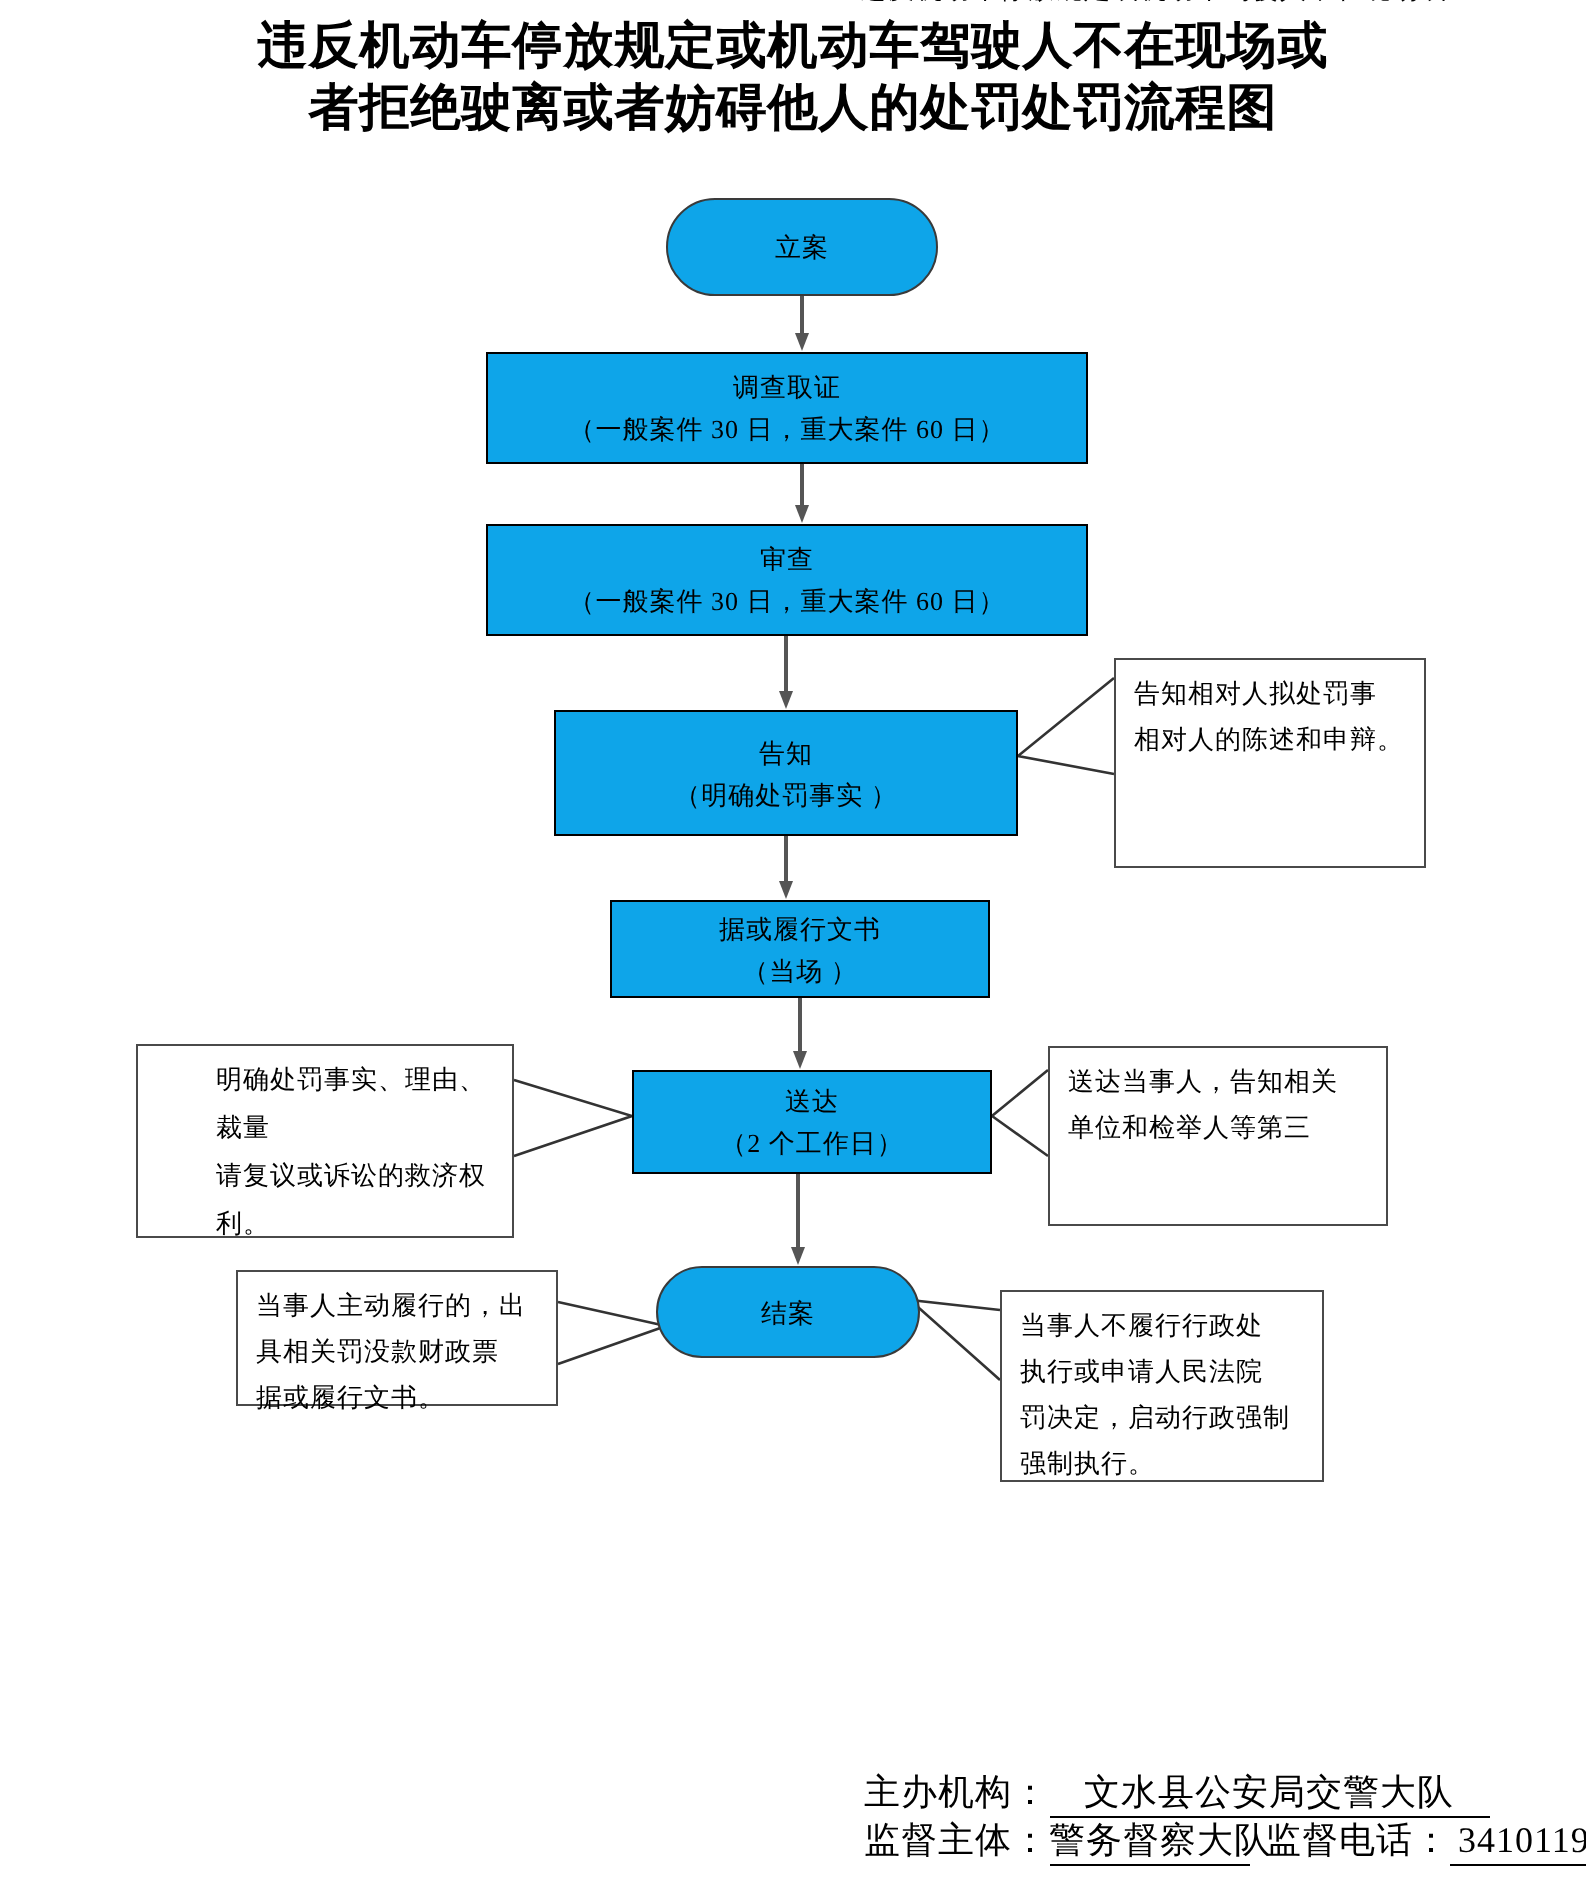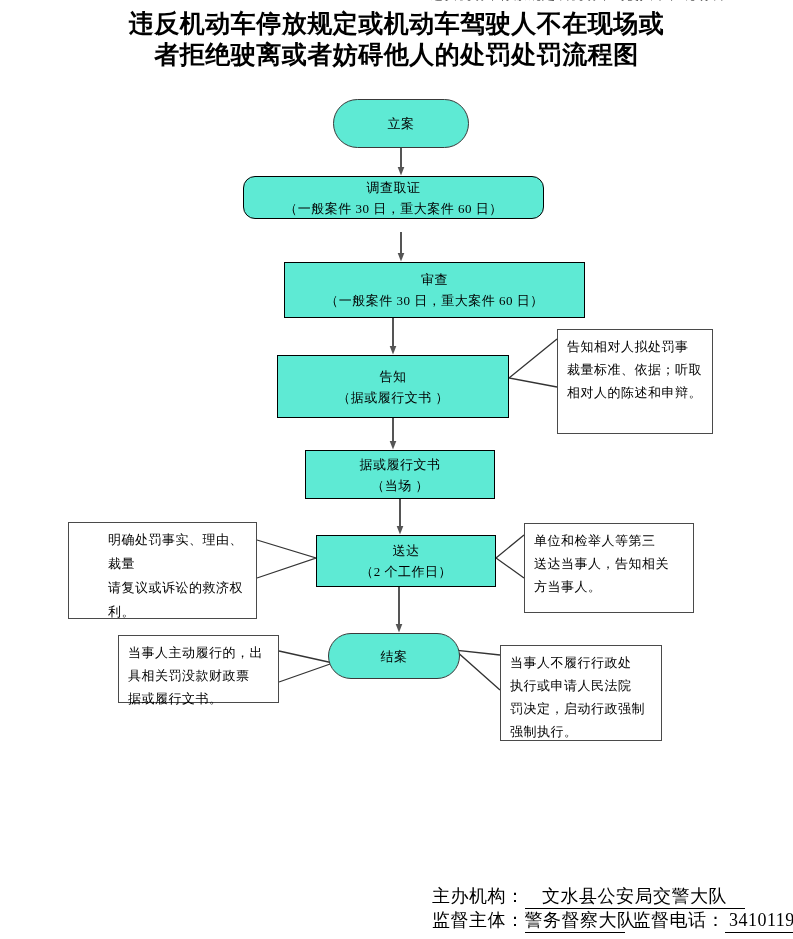--- a/index.html
+++ b/index.html
@@ -56,21 +56,21 @@
     top: 0;
     width: 793px;
     height: 939px;
     pointer-events: none;
   }
 
   
   .node {
     position: absolute;
     box-sizing: border-box;
-    background: #5eead4;
+    background: #0ea5e9;
     display: flex;
     flex-direction: column;
     align-items: center;
     justify-content: center;
     text-align: center;
     font-size: 13px;
     line-height: 21px;
     letter-spacing: 0.5px;
   }
   .node .line { display: block; white-space: nowrap; }
@@ -88,22 +88,22 @@
     background: #ffffff;
     border: 1.4px solid #4a4a4a;
     font-size: 13px;
     line-height: 23px;
     letter-spacing: 0.5px;
     padding: 5px 8px 5px 9px;
     text-align: left;
   }
   .note .line { display: block; }
   #node-li-an     { left: 333px; top: 99px;  width: 136px; height: 49px; }
-  #node-diaocha   { left: 243px; top: 176px; width: 301px; height: 43px; border-radius: 12px; }
-  #node-shencha   { left: 243px; top: 262px; width: 301px; height: 56px; margin-left: 41px; }
+  #node-diaocha   { left: 243px; top: 176px; width: 301px; height: 56px; }
+  #node-shencha   { left: 243px; top: 262px; width: 301px; height: 56px; }
   #node-gaozhi    { left: 277px; top: 355px; width: 232px; height: 63px; }
   #node-juedin    { left: 305px; top: 450px; width: 190px; height: 49px; }
   #node-songda    { left: 316px; top: 535px; width: 180px; height: 52px; }
   #node-jiean     { left: 328px; top: 633px; width: 132px; height: 46px; }
 
   #note-gaozhi    { left: 557px; top: 329px; width: 156px; height: 105px; }
   #note-songda-l  { left: 68px;  top: 522px; width: 189px; height: 97px; padding-left: 39px; }
   #note-songda-r  { left: 524px; top: 523px; width: 170px; height: 90px; }
   #note-jiean-l   { left: 118px; top: 635px; width: 161px; height: 68px; }
   #note-jiean-r   { left: 500px; top: 645px; width: 162px; height: 96px; }
@@ -183,52 +183,50 @@
   <span class="line">（一般案件 30 日，重大案件 60 日）</span>
 </div>
 
 <div class="node rect" id="node-shencha">
   <span class="line">审查</span>
   <span class="line">（一般案件 30 日，重大案件 60 日）</span>
 </div>
 
 <div class="node rect" id="node-gaozhi">
   <span class="line">告知</span>
-  <span class="line">（据或履行文书 ）</span>
+  <span class="line">（明确处罚事实 ）</span>
 </div>
 
 <div class="node rect" id="node-juedin">
   <span class="line">据或履行文书</span>
   <span class="line">（当场 ）</span>
 </div>
 
 <div class="node rect" id="node-songda">
   <span class="line">送达</span>
   <span class="line">（2 个工作日）</span>
 </div>
 
 <div class="node pill" id="node-jiean">
   <span class="line">结案</span>
 </div>
 
 <div class="note" id="note-gaozhi">
   <span class="line">告知相对人拟处罚事</span>
-  <span class="line">裁量标准、依据；听取</span>
   <span class="line">相对人的陈述和申辩。</span>
 </div>
 
 <div class="note" id="note-songda-l">
   <span class="line">明确处罚事实、理由、裁量</span>
   <span class="line">请复议或诉讼的救济权利。</span>
 </div>
 
 <div class="note" id="note-songda-r">
+  <span class="line">送达当事人，告知相关</span>
   <span class="line">单位和检举人等第三</span>
-  <span class="line">送达当事人，告知相关</span>
-  <span class="line">方当事人。</span>
 </div>
 
 <div class="note" id="note-jiean-l">
   <span class="line">当事人主动履行的，出</span>
   <span class="line">具相关罚没款财政票</span>
   <span class="line">据或履行文书。</span>
 </div>
 
 <div class="note" id="note-jiean-r">
   <span class="line">当事人不履行行政处</span>

